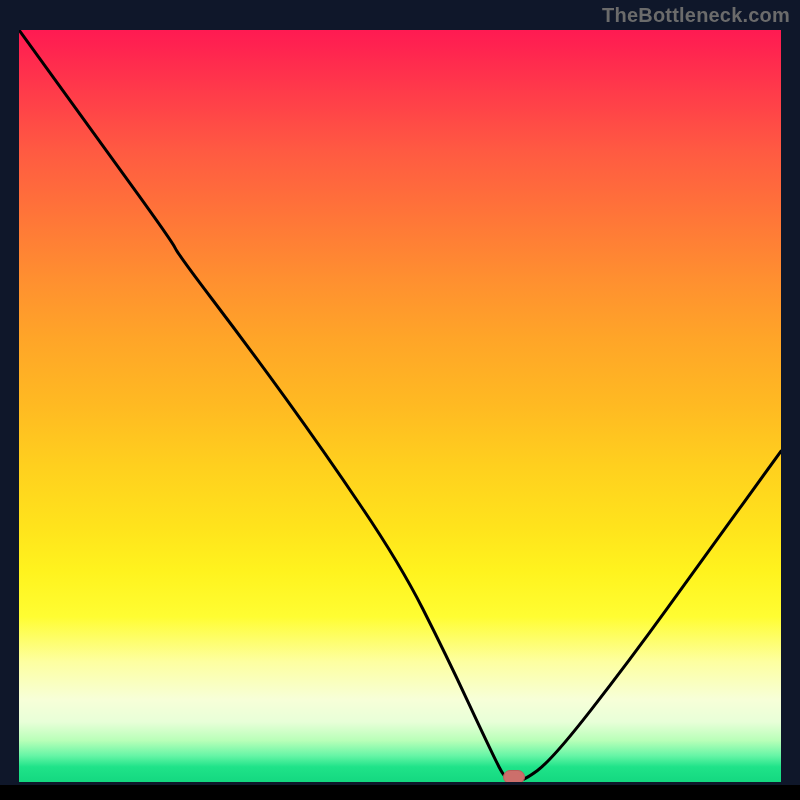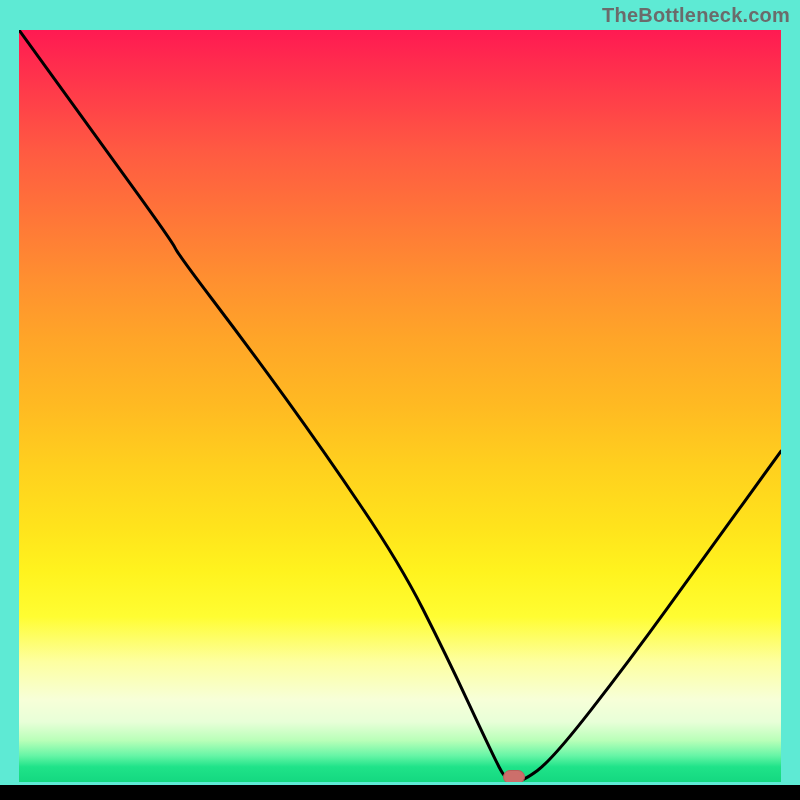--- a/index.html
+++ b/index.html
@@ -7,21 +7,21 @@
     padding: 0;
     width: 800px;
     height: 800px;
     overflow: hidden;
     background: #000;
   }
   .frame {
     position: relative;
     width: 800px;
     height: 785px;
-    background: #5eead4;
+    background: #0f172a;
   }
   .attribution {
     position: absolute;
     top: 4px;
     right: 10px;
     font-family: Arial, Helvetica, sans-serif;
     font-size: 20px;
     font-weight: 600;
     color: #6b6b6b;
     letter-spacing: 0.2px;

